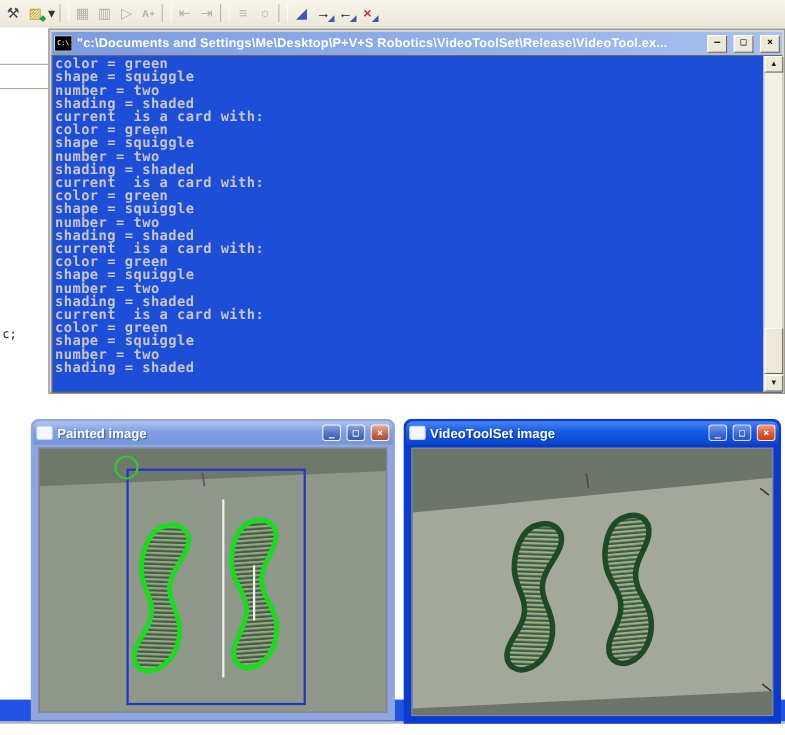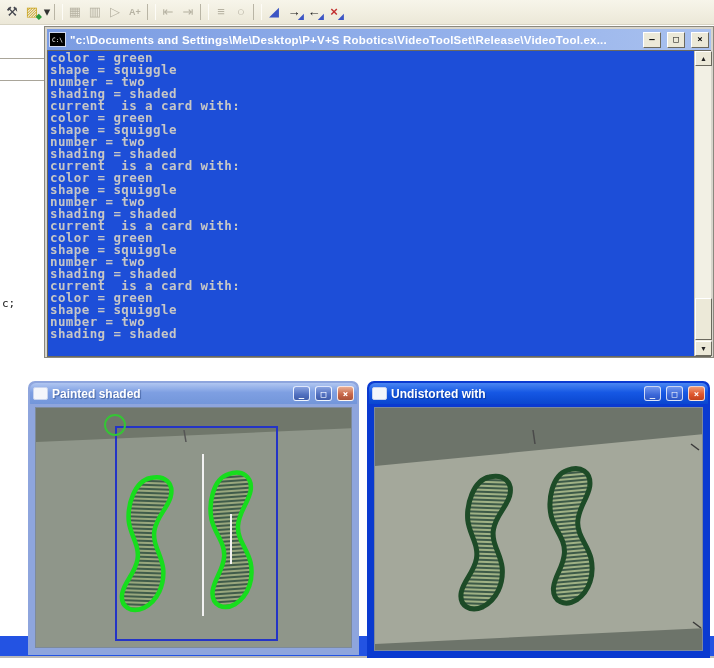--- a/index.html
+++ b/index.html
@@ -206,21 +206,21 @@
         <div class="sb-btn sb-up">▲</div>
         <div class="sb-thumb"></div>
         <div class="sb-btn sb-down">▼</div>
       </div>
     </div>
   </div>
 
   <div class="xp-window inactive" style="left:28px;top:381px;width:331px;height:274px;">
     <div class="xp-titlebar">
       <span class="xp-ico"></span>
-      <span class="xp-title">Painted shaded</span>
+      <span class="xp-title">Painted image</span>
       <span class="xp-btn">_</span>
       <span class="xp-btn">□</span>
       <span class="xp-btn close">×</span>
     </div>
     <div class="xp-content">
       <svg width="321" height="246" viewBox="0 0 321 246">
         <defs>
           <pattern id="stripesP" width="4" height="4" patternUnits="userSpaceOnUse">
             <rect width="4" height="4" fill="#98a77d"></rect>
             <rect y="2" width="4" height="2" fill="#405c4a"></rect>
@@ -235,21 +235,21 @@
         <circle cx="79" cy="17" r="10" fill="none" stroke-width="2" stroke="#36c436"></circle>
         <line x1="167" y1="46" x2="167" y2="208" stroke-width="2" stroke="#f2f2f2"></line>
         <line x1="195" y1="106" x2="195" y2="156" stroke-width="2" stroke="#f2f2f2"></line>
       </svg>
     </div>
   </div>
 
   <div class="xp-window active" style="left:367px;top:381px;width:343px;height:277px;">
     <div class="xp-titlebar">
       <span class="xp-ico"></span>
-      <span class="xp-title">Undistorted with</span>
+      <span class="xp-title">VideoToolSet image</span>
       <span class="xp-btn">_</span>
       <span class="xp-btn">□</span>
       <span class="xp-btn close">×</span>
     </div>
     <div class="xp-content">
       <svg width="333" height="248" viewBox="0 0 333 248">
         <defs>
           <pattern id="stripesU" width="4" height="4" patternUnits="userSpaceOnUse">
             <rect width="4" height="4" fill="#9fb184"></rect>
             <rect y="2" width="4" height="2" fill="#3d5a48"></rect>

